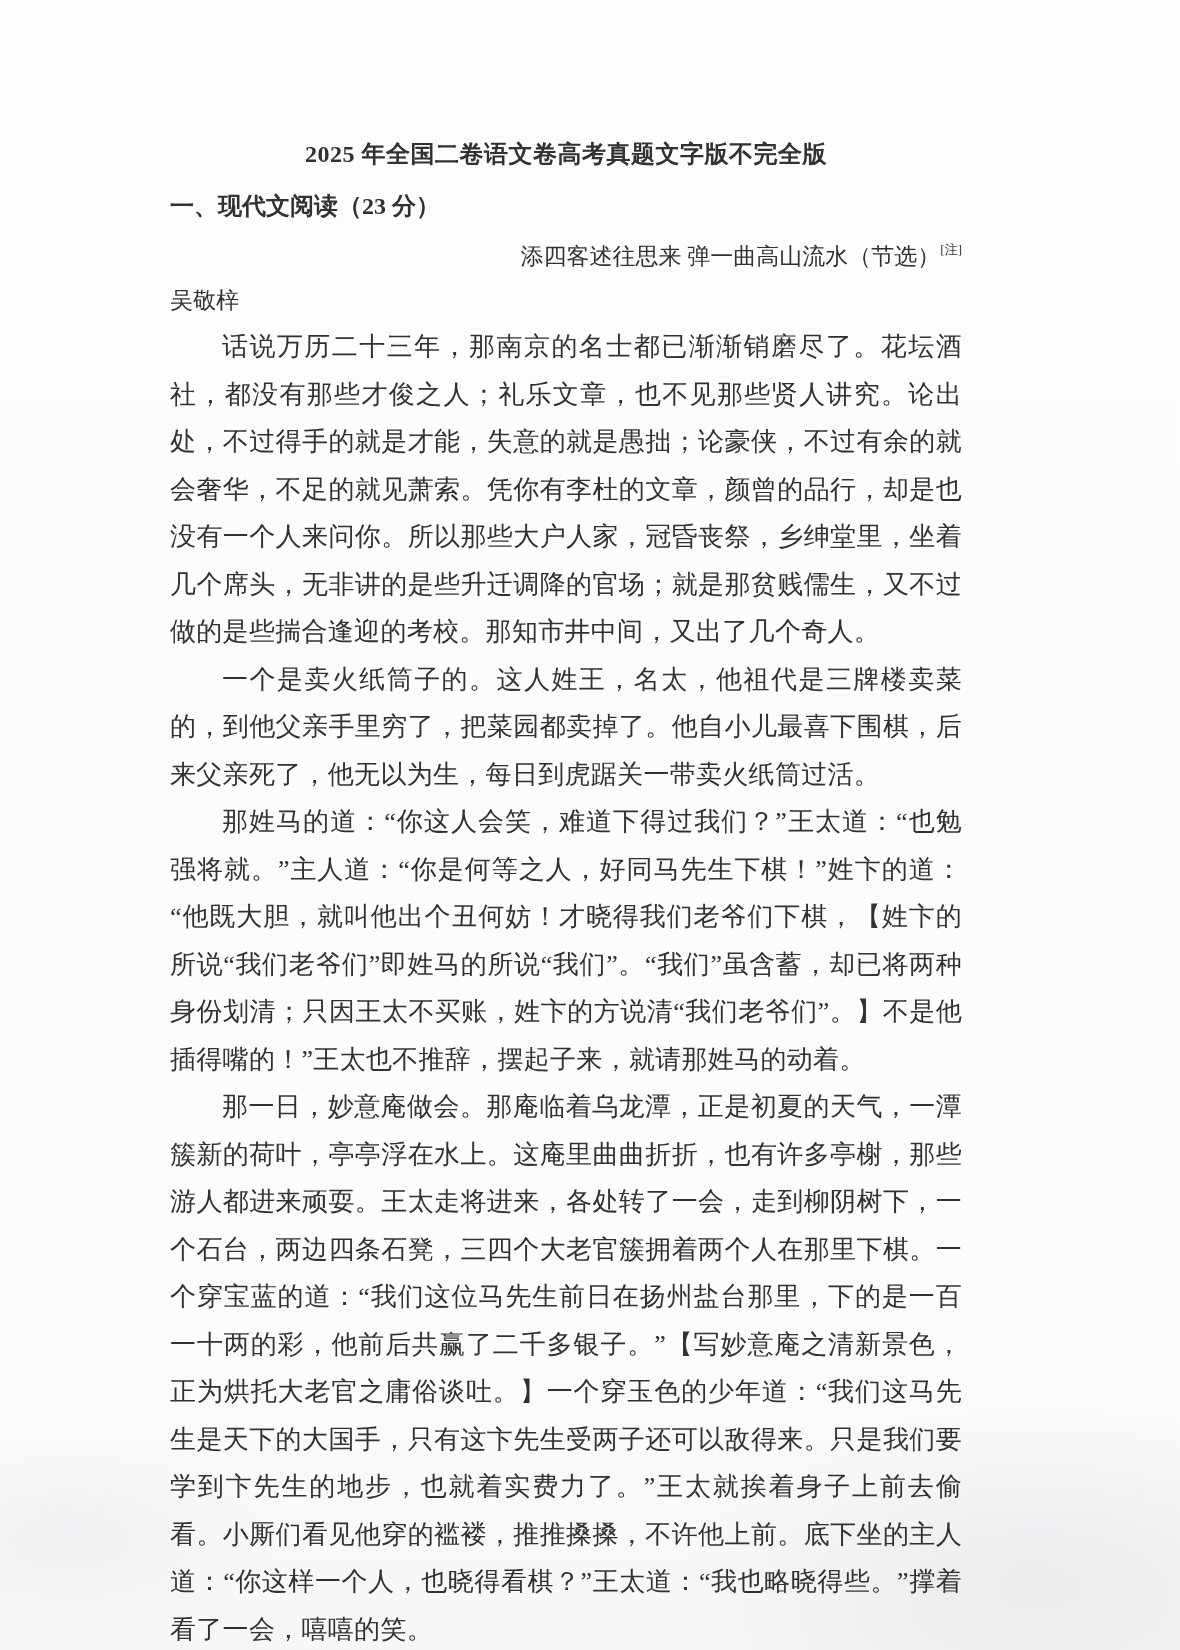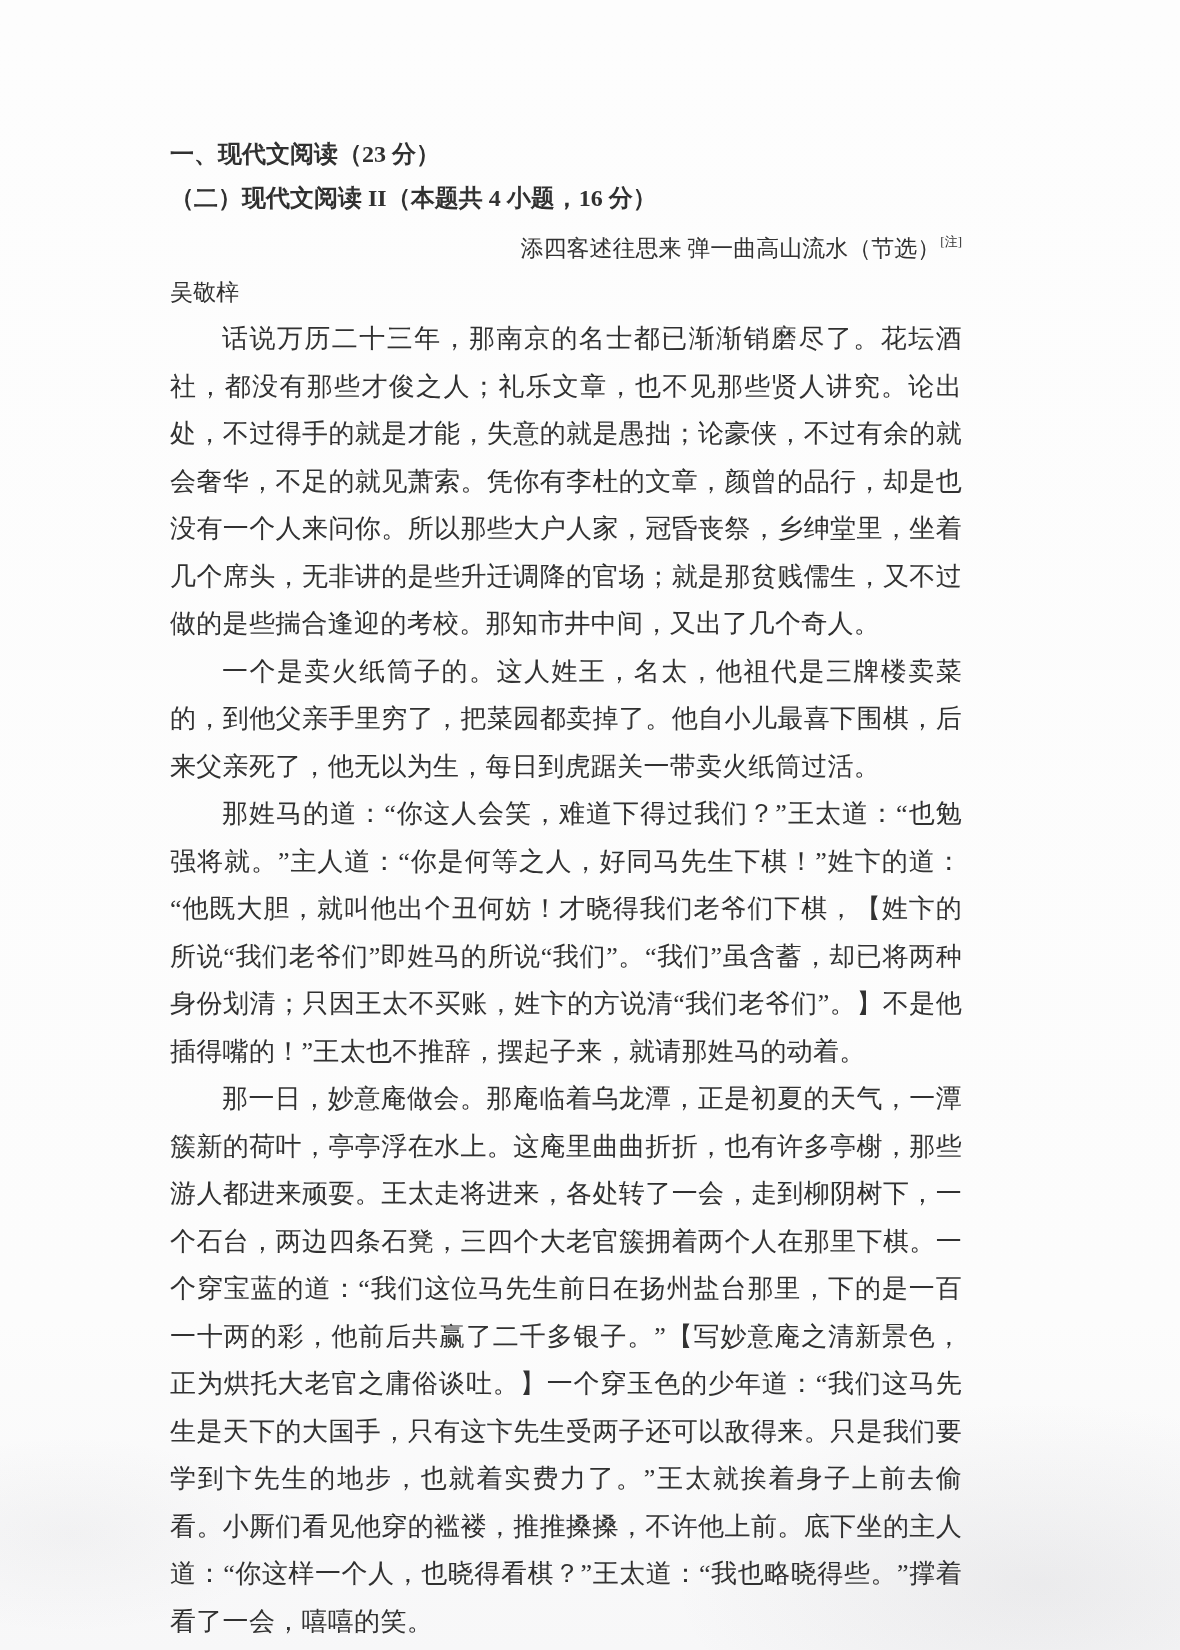--- a/index.html
+++ b/index.html
@@ -67,24 +67,24 @@
     text-indent: 2em;
     letter-spacing: 0.3px;
   }
 </style>
 </head>
 <body>
 
 <div class="page">
   <div class="content">
 
+    <h1 class="doc-title">2025 年全国二卷语文卷高考真题文字版不完全版</h1>
 
     <div class="section-heading">一、现代文阅读（23 分）</div>
 
-    <div class="section-heading">（二）现代文阅读 II（本题共 4 小题，16 分）</div>
 
     <div class="passage-title">
       <span>添四客述往思来 弹一曲高山流水（节选）</span><sup>[注]</sup>
     </div>
 
     <div class="passage-author">吴敬梓</div>
 
     <div id="paragraphs">
         <p class="body-para">话说万历二十三年，那南京的名士都已渐渐销磨尽了。花坛酒社，都没有那些才俊之人；礼乐文章，也不见那些贤人讲究。论出处，不过得手的就是才能，失意的就是愚拙；论豪侠，不过有余的就会奢华，不足的就见萧索。凭你有李杜的文章，颜曾的品行，却是也没有一个人来问你。所以那些大户人家，冠昏丧祭，乡绅堂里，坐着几个席头，无非讲的是些升迁调降的官场；就是那贫贱儒生，又不过做的是些揣合逢迎的考校。那知市井中间，又出了几个奇人。</p>
         <p class="body-para">一个是卖火纸筒子的。这人姓王，名太，他祖代是三牌楼卖菜的，到他父亲手里穷了，把菜园都卖掉了。他自小儿最喜下围棋，后来父亲死了，他无以为生，每日到虎踞关一带卖火纸筒过活。</p>

